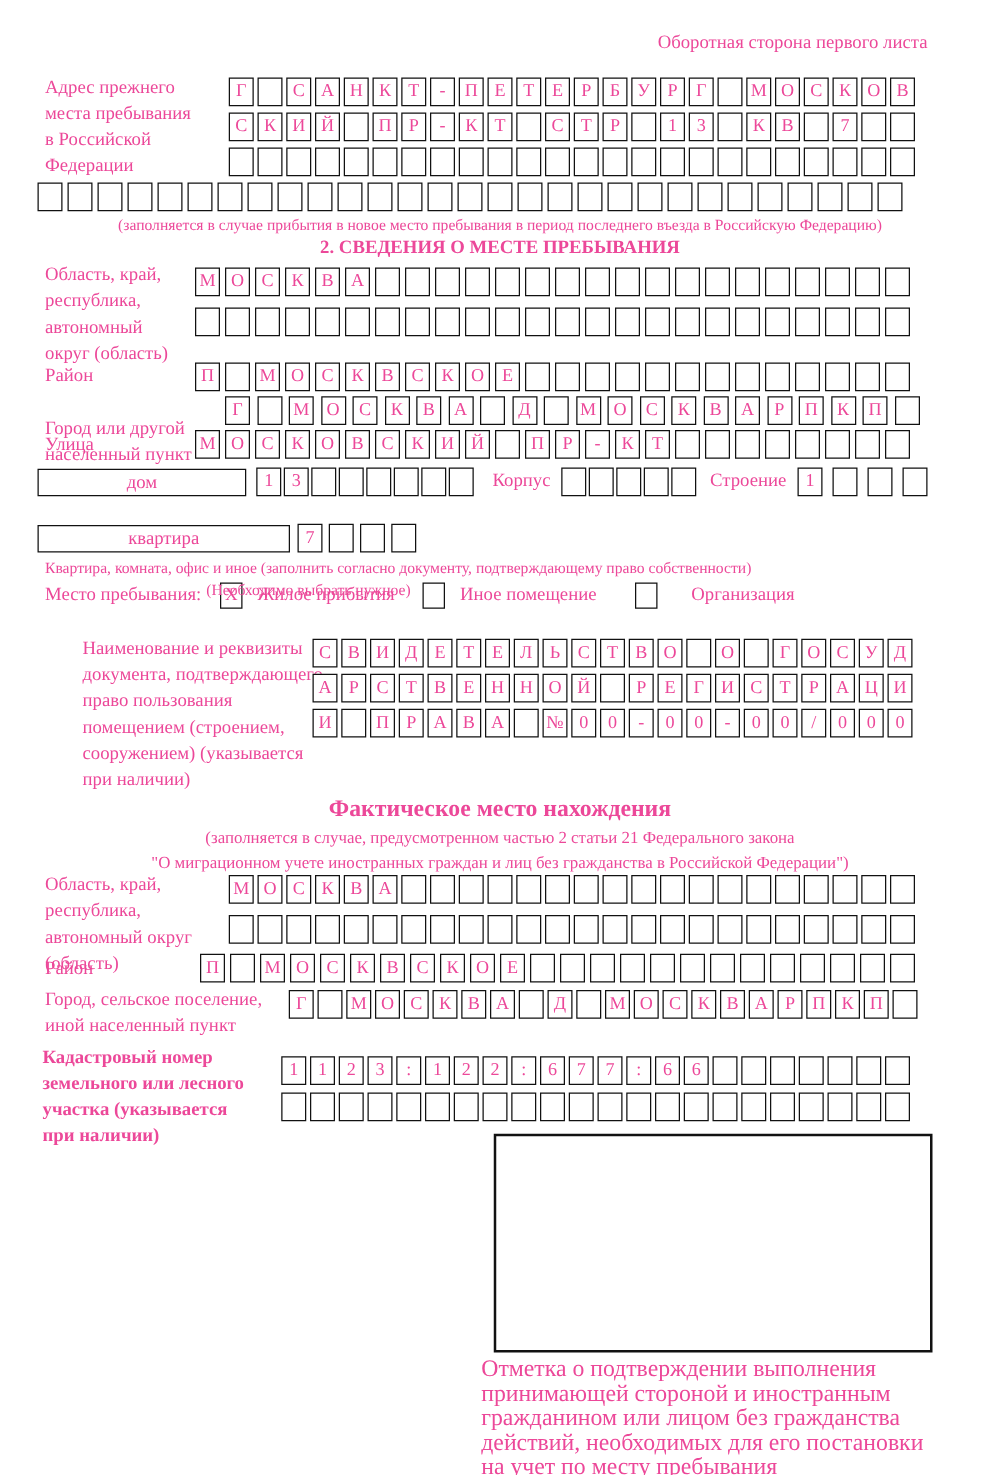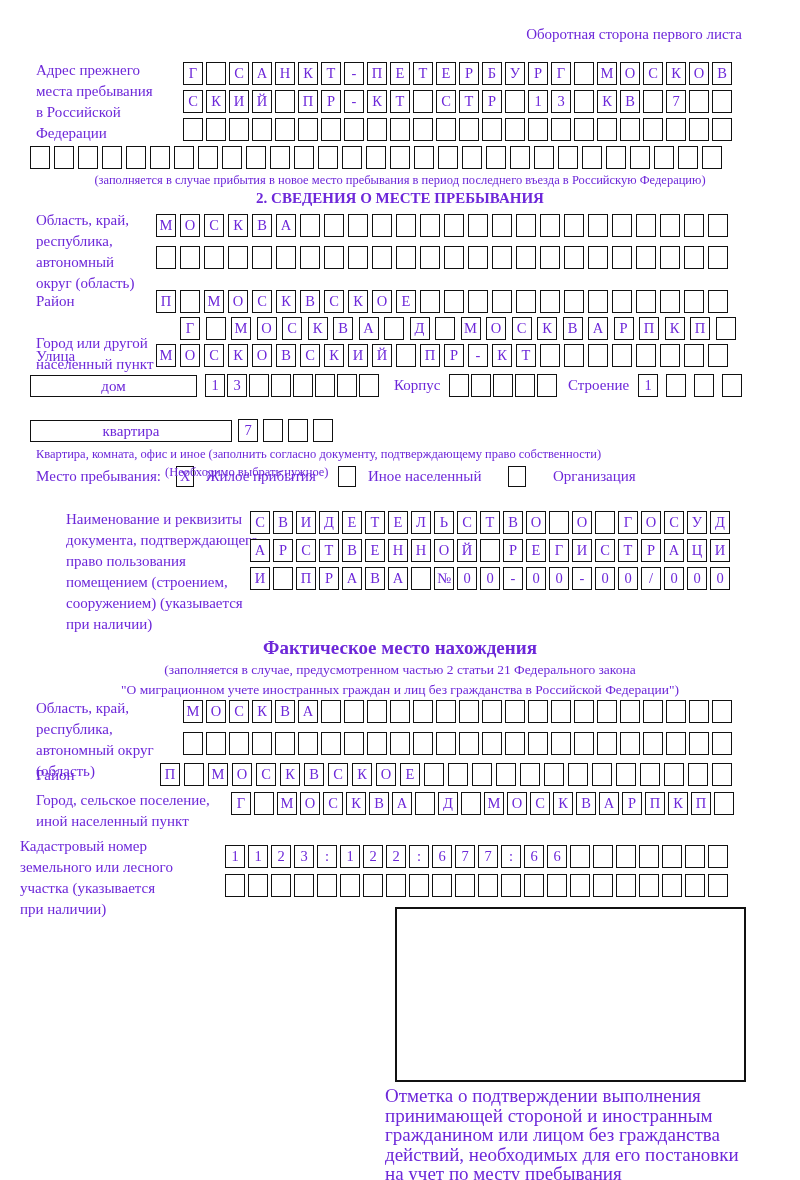--- a/index.html
+++ b/index.html
@@ -1,17 +1,17 @@
 <!DOCTYPE html>
 <html><head>
 <meta charset="utf-8">
 <style>
   html,body{margin:0;padding:0;background:#fff;}
   #page{position:relative;width:800px;height:1180px;background:#fff;
-        font-family:"Liberation Serif","DejaVu Serif",serif;color:#6d28d9;overflow:hidden;}
+        font-family:"Liberation Serif","DejaVu Serif",serif;color:#ec4899;overflow:hidden;}
   .lbl{position:absolute;font-size:15px;line-height:21px;white-space:pre-line;}
   .cap{position:absolute;font-size:12.5px;line-height:17px;}
   .center{left:0;width:800px;text-align:center;}
   .bold{font-weight:bold;}
   .cellrow{position:absolute;display:flex;gap:3px;}
   .g2{gap:2px}.g4{gap:4px}.g5{gap:5px}.g55{gap:5.5px}.g8{gap:8px}
   .cell{flex:0 0 auto;width:18px;height:21px;border:1.5px solid #111;background:#fff;
         display:flex;align-items:center;justify-content:center;font-size:14.5px;line-height:1;}
   .wbox{position:absolute;height:20px;border:1.5px solid #111;display:flex;
         align-items:center;justify-content:center;font-size:15px;background:#fff;}
@@ -317,21 +317,21 @@
       <span class="cell"></span>
       <span class="cell"></span>
       <span class="cell"></span>
     </div>
   <div class="cap" style="left:36px;top:446px;">Квартира, комната, офис и иное (заполнить согласно документу, подтверждающему право собственности)</div>
 
   <div class="inline-lbl" style="left:36px;top:468px;">Место пребывания:</div>
   <div class="chk" style="left:176px;top:466px;">X</div>
   <div class="inline-lbl" style="left:206px;top:468px;">Жилое прибытия</div>
   <div class="chk" style="left:338px;top:466px;"></div>
-  <div class="inline-lbl" style="left:368px;top:468px;">Иное населенный</div>
+  <div class="inline-lbl" style="left:368px;top:468px;">Иное помещение</div>
   <div class="chk" style="left:508px;top:466px;"></div>
   <div class="inline-lbl" style="left:553px;top:468px;">Организация</div>
   <div class="cap" style="left:165px;top:464px;width:300px;text-align:left;">(Необходимо выбрать нужное)</div>
 
   <div class="lbl" style="left:36px;top:509px;width:210px;margin-left:30px;">Наименование и реквизиты
 документа, подтверждающего
 право пользования
 помещением (строением,
 сооружением) (указывается
 при наличии)</div>
@@ -514,21 +514,21 @@
       <span class="cell">К</span>
       <span class="cell">В</span>
       <span class="cell">А</span>
       <span class="cell">Р</span>
       <span class="cell">П</span>
       <span class="cell">К</span>
       <span class="cell">П</span>
       <span class="cell"></span>
     </div>
 
-  <div class="lbl" style="left:20px;top:836px;width:200px;">Кадастровый номер
+  <div class="lbl" style="left:34px;top:836px;width:200px;font-weight:bold;">Кадастровый номер
 земельного или лесного
 участка (указывается
 при наличии)</div>
   <div class="cellrow" style="left:225px;top:845px;">
       <span class="cell">1</span>
       <span class="cell">1</span>
       <span class="cell">2</span>
       <span class="cell">3</span>
       <span class="cell">:</span>
       <span class="cell">1</span>

